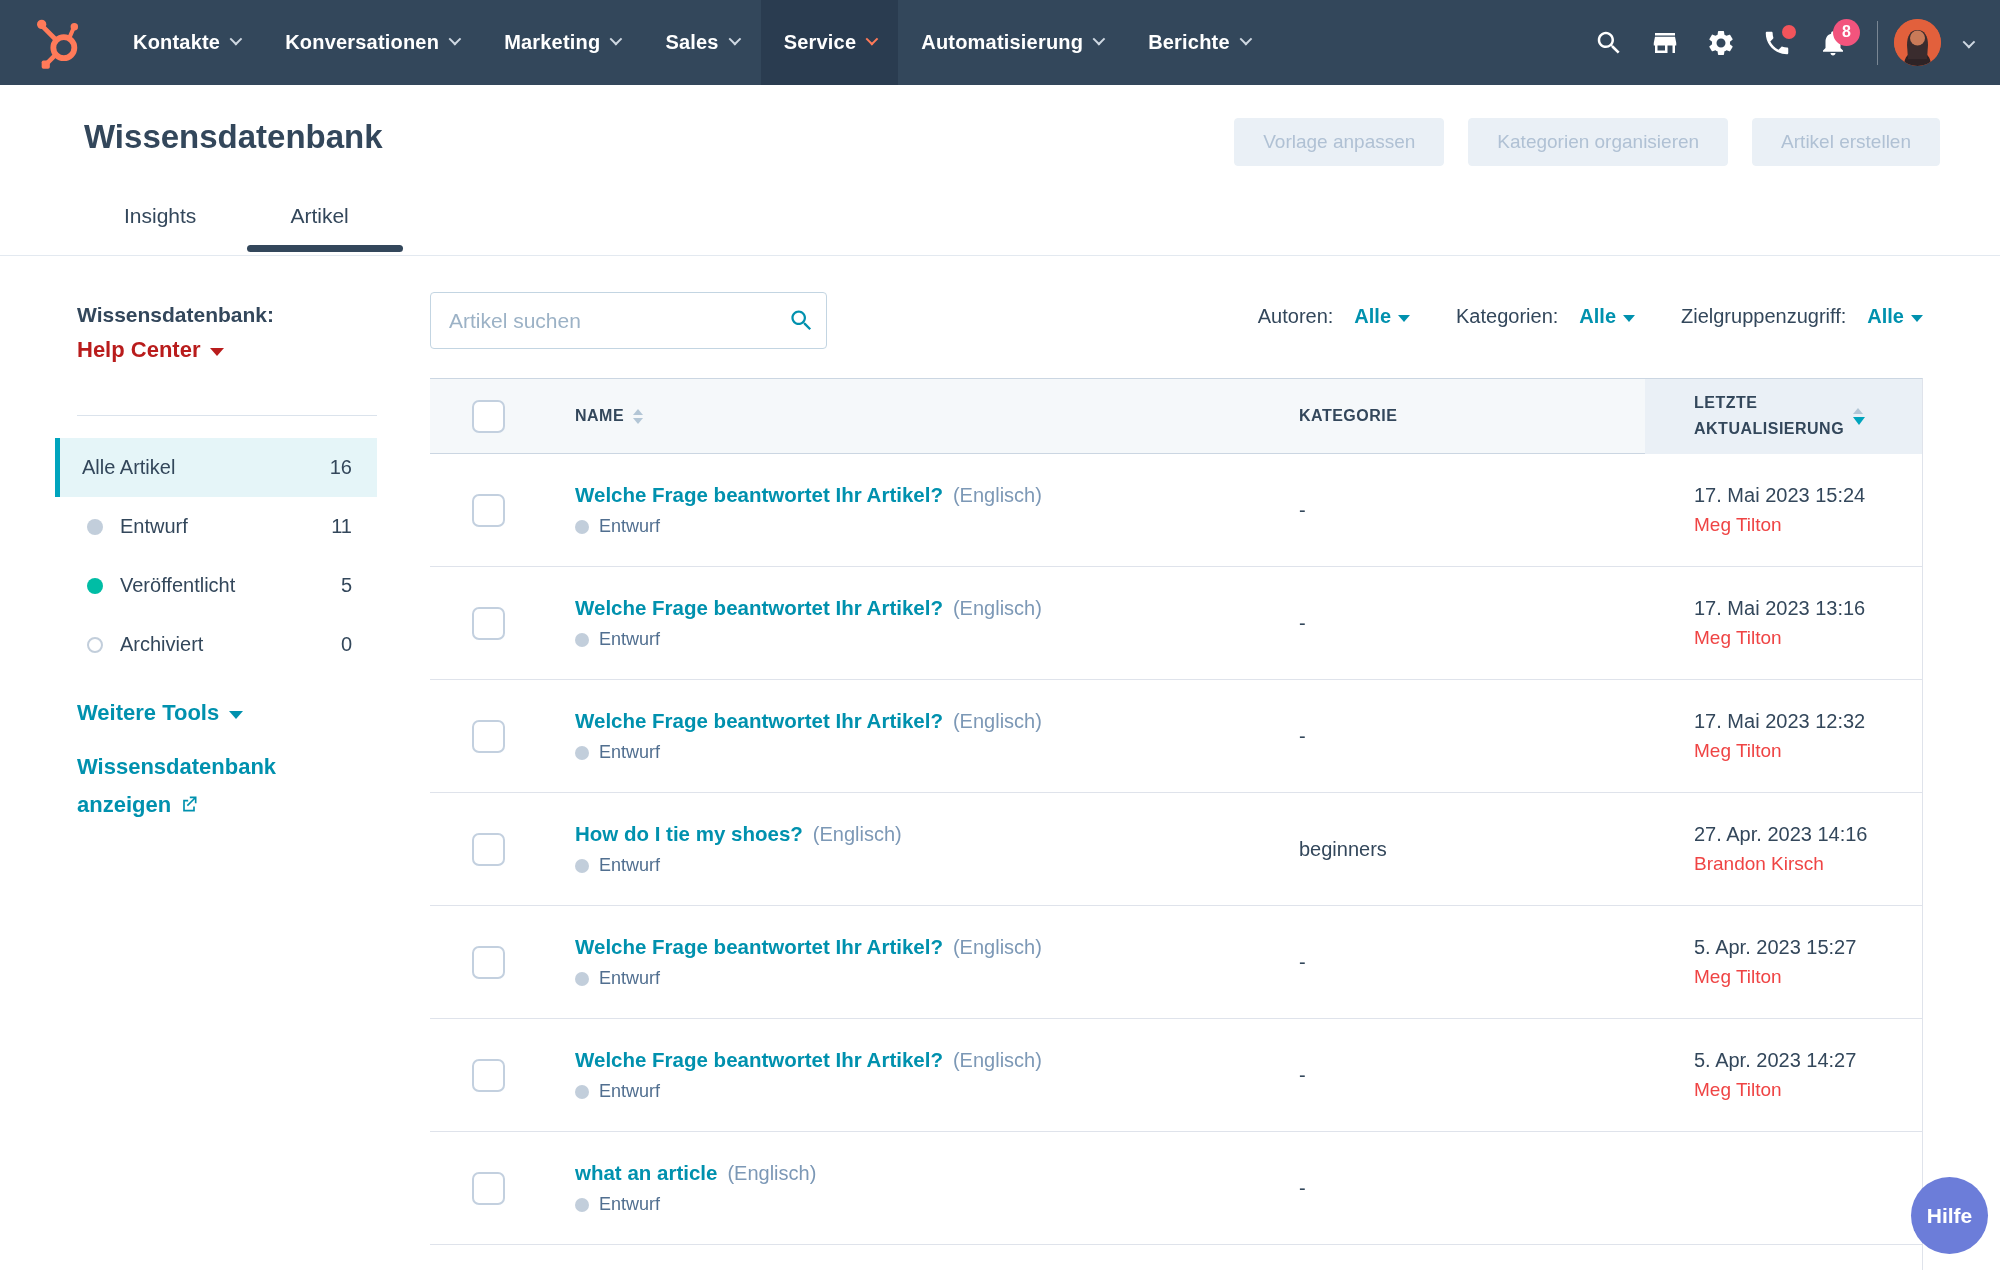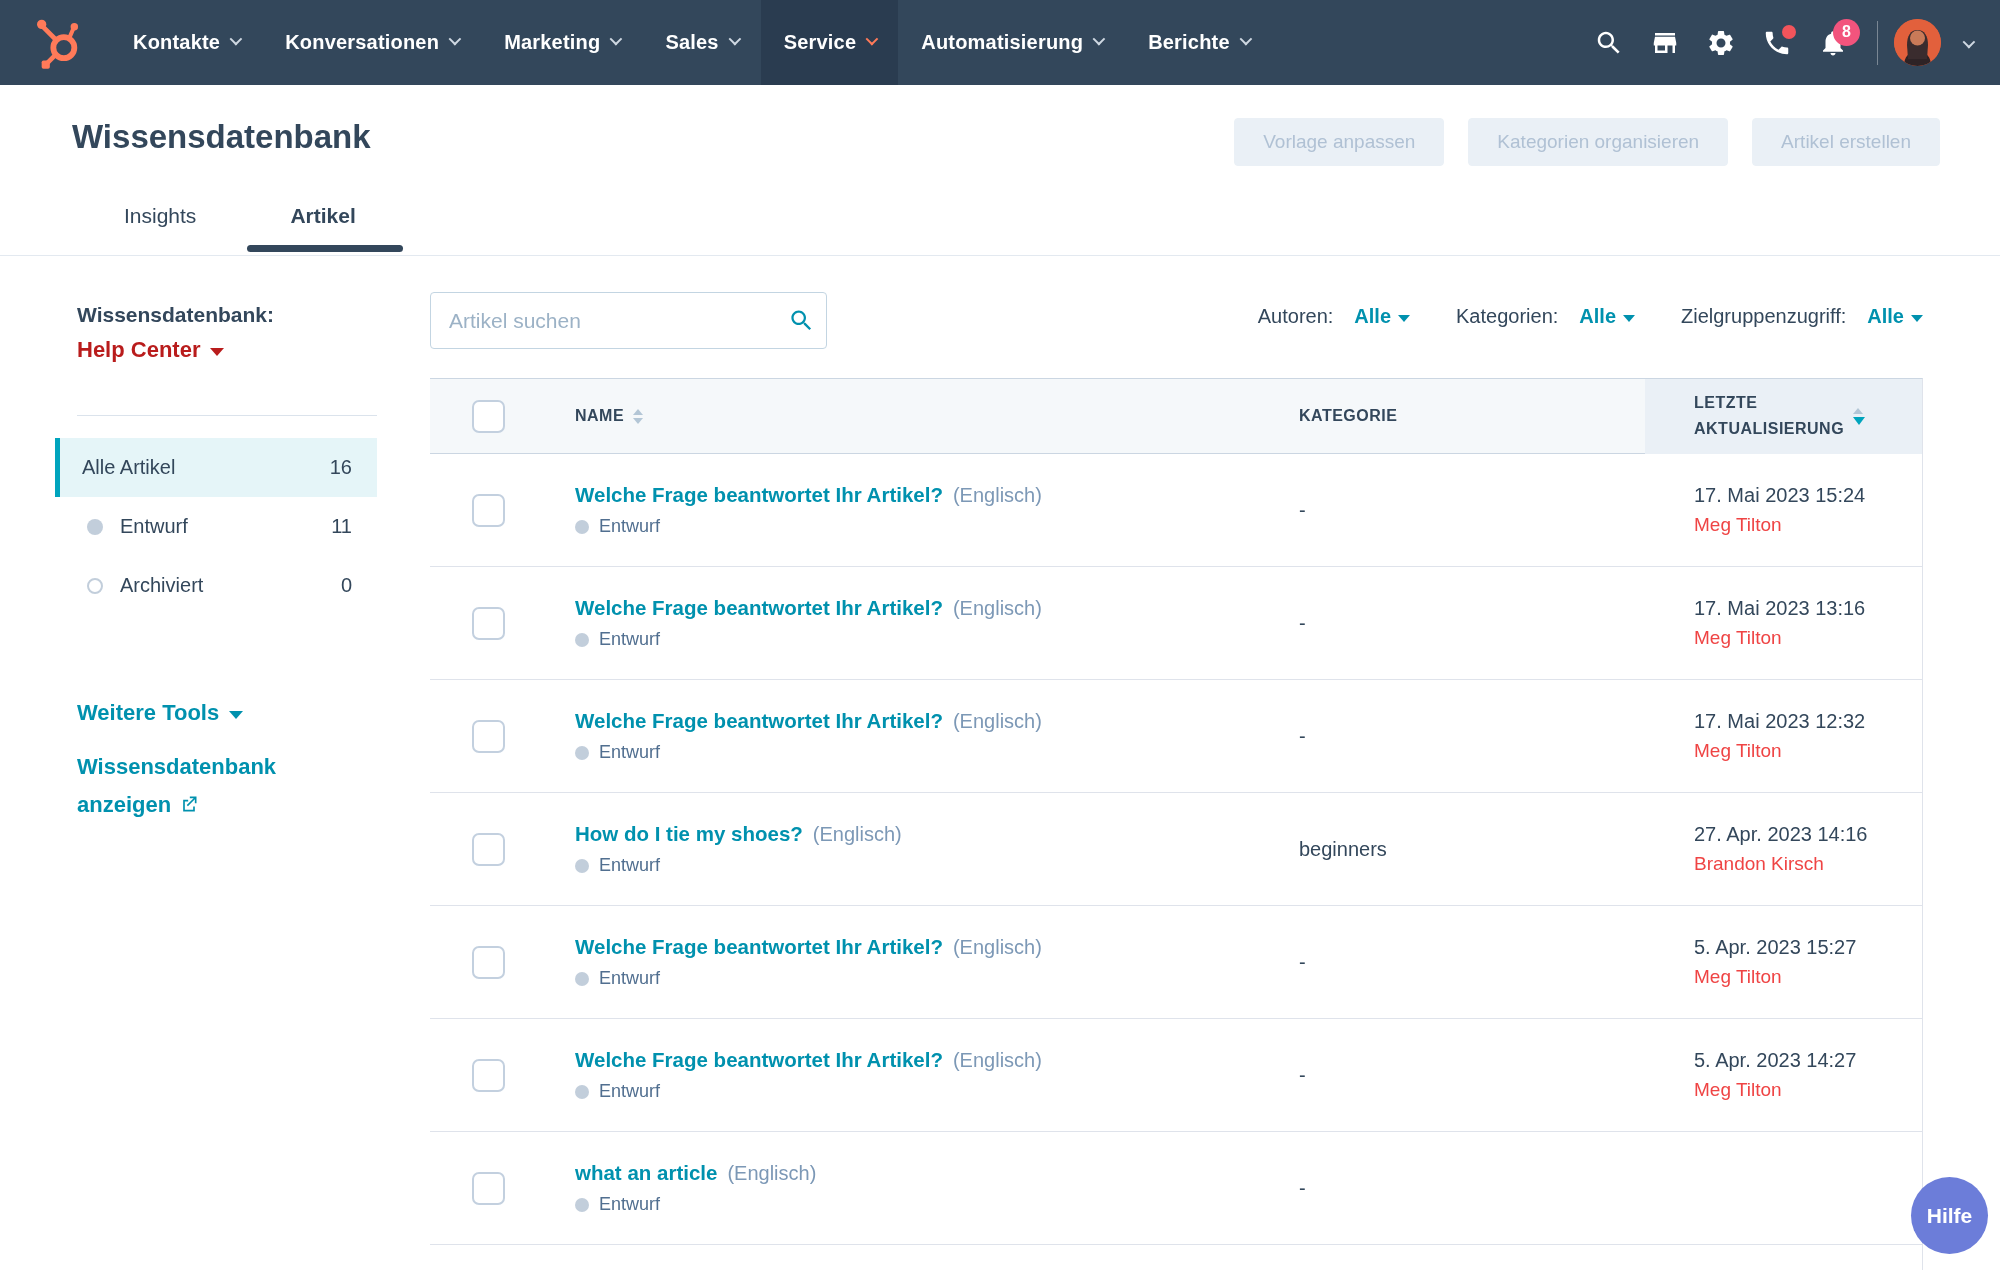--- a/index.html
+++ b/index.html
@@ -27,30 +27,30 @@
     border-radius:50%; background:#f2547d; color:#fff; font-size:16px; font-weight:700;
     display:flex; align-items:center; justify-content:center; }
   .nav-divider { width:1px; height:44px; background:rgba(255,255,255,.35); margin:0 16px; }
   .avatar { width:47px; height:47px; border-radius:50%; overflow:hidden; cursor:pointer;
     background:#e2603c; position:relative; flex:0 0 auto; }
   .avatar svg { width:47px; height:47px; }
   .acct-chev { margin-left:12px; cursor:pointer; }
   .acct-chev .chev { border-color:#cfd8e2; }
 
   
-  .page-title { position:absolute; left:72px; top:118px; font-size:33px; font-weight:700; color:#33475b; }
+  .page-title { position:absolute; left:84px; top:118px; font-size:33px; font-weight:700; color:#33475b; }
   .header-actions { position:absolute; right:60px; top:118px; display:flex; gap:24px;margin-left:39px; }
   .hdr-btn { height:48px; padding:0 28px; background:#eaf0f6; color:#b0c1d4;
     border:1px solid #eaf0f6; border-radius:4px; font-size:19px;
     font-family:inherit; cursor:pointer; white-space:nowrap; }
 
   
   .tabs { position:absolute; left:122px; top:204px; display:flex; }
   .tab { font-size:21px; color:#33475b; margin-right:90px; cursor:pointer; padding:0 2px; }
-  .tab.active { font-weight:700; }
+  .tab.active { font-weight:400; }
   .tab-underline { position:absolute; left:247px; top:245px; width:156px; height:7px;
     border-radius:4px; background:#33475b; }
   .tabs-bar { position:absolute; top:255px; left:0; width:2000px; height:1px; background:#e3e9f0; }
 
   
   .sb-label { position:absolute; left:77px; top:303px; font-size:21px; font-weight:700; color:#33475b; }
   .sb-kb { position:absolute; left:77px; top:337px; font-size:22px; font-weight:700;
     color:#b91c1c; cursor:pointer; display:flex; align-items:center; gap:10px; }
   .caret-down { width:0; height:0; border-left:7px solid transparent; border-right:7px solid transparent;
     border-top:8px solid currentColor; display:inline-block; margin-top:4px; }
@@ -252,20 +252,25 @@
   <div class="sb-item active" data-dot="none">
 
         <span>Alle Artikel</span>
         <span class="count">16</span>
       </div>
       <div class="sb-item" data-dot="gray">
         <span class="dot"></span>
         <span>Entwurf</span>
         <span class="count">11</span>
       </div>
+      <div class="sb-item" data-dot="green">
+        <span class="dot"></span>
+        <span>Veröffentlicht</span>
+        <span class="count">5</span>
+      </div>
       <div class="sb-item" data-dot="outline">
         <span class="dot"></span>
         <span>Archiviert</span>
         <span class="count">0</span>
       </div>
     </div>
   <div class="sb-tools">
     <span>Weitere Tools</span>
     <span class="caret-down"></span>
   </div>

